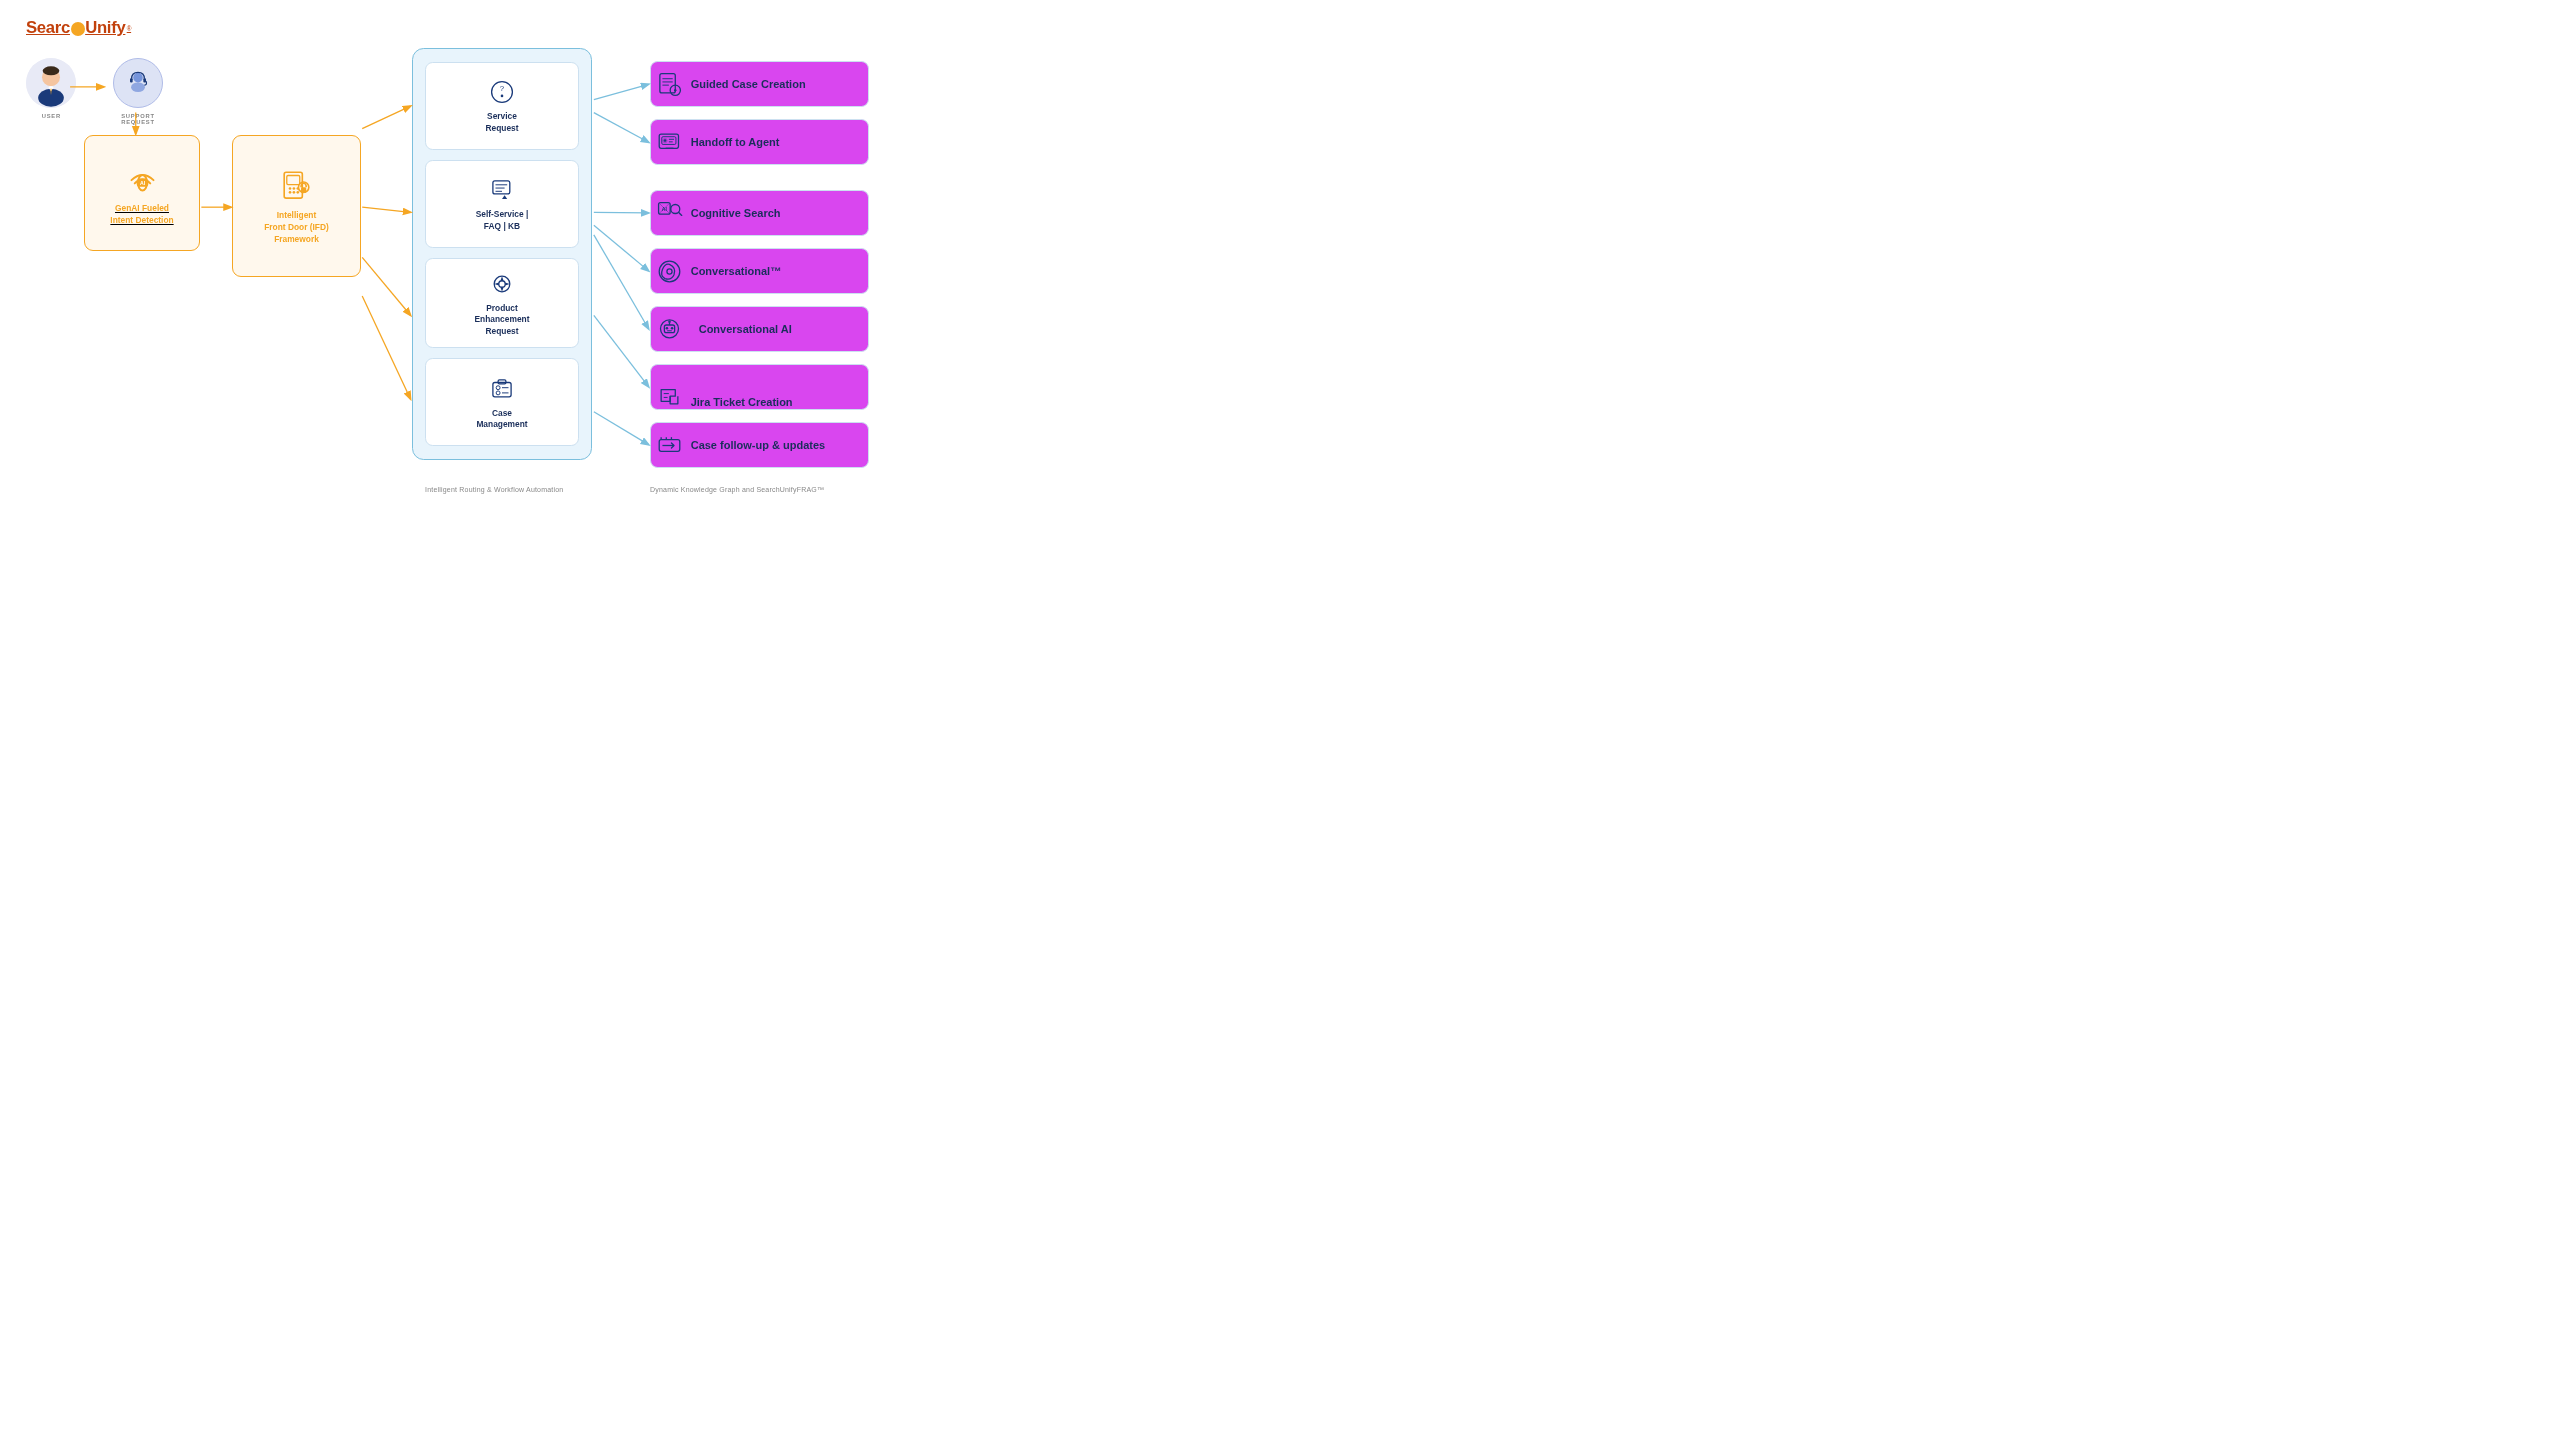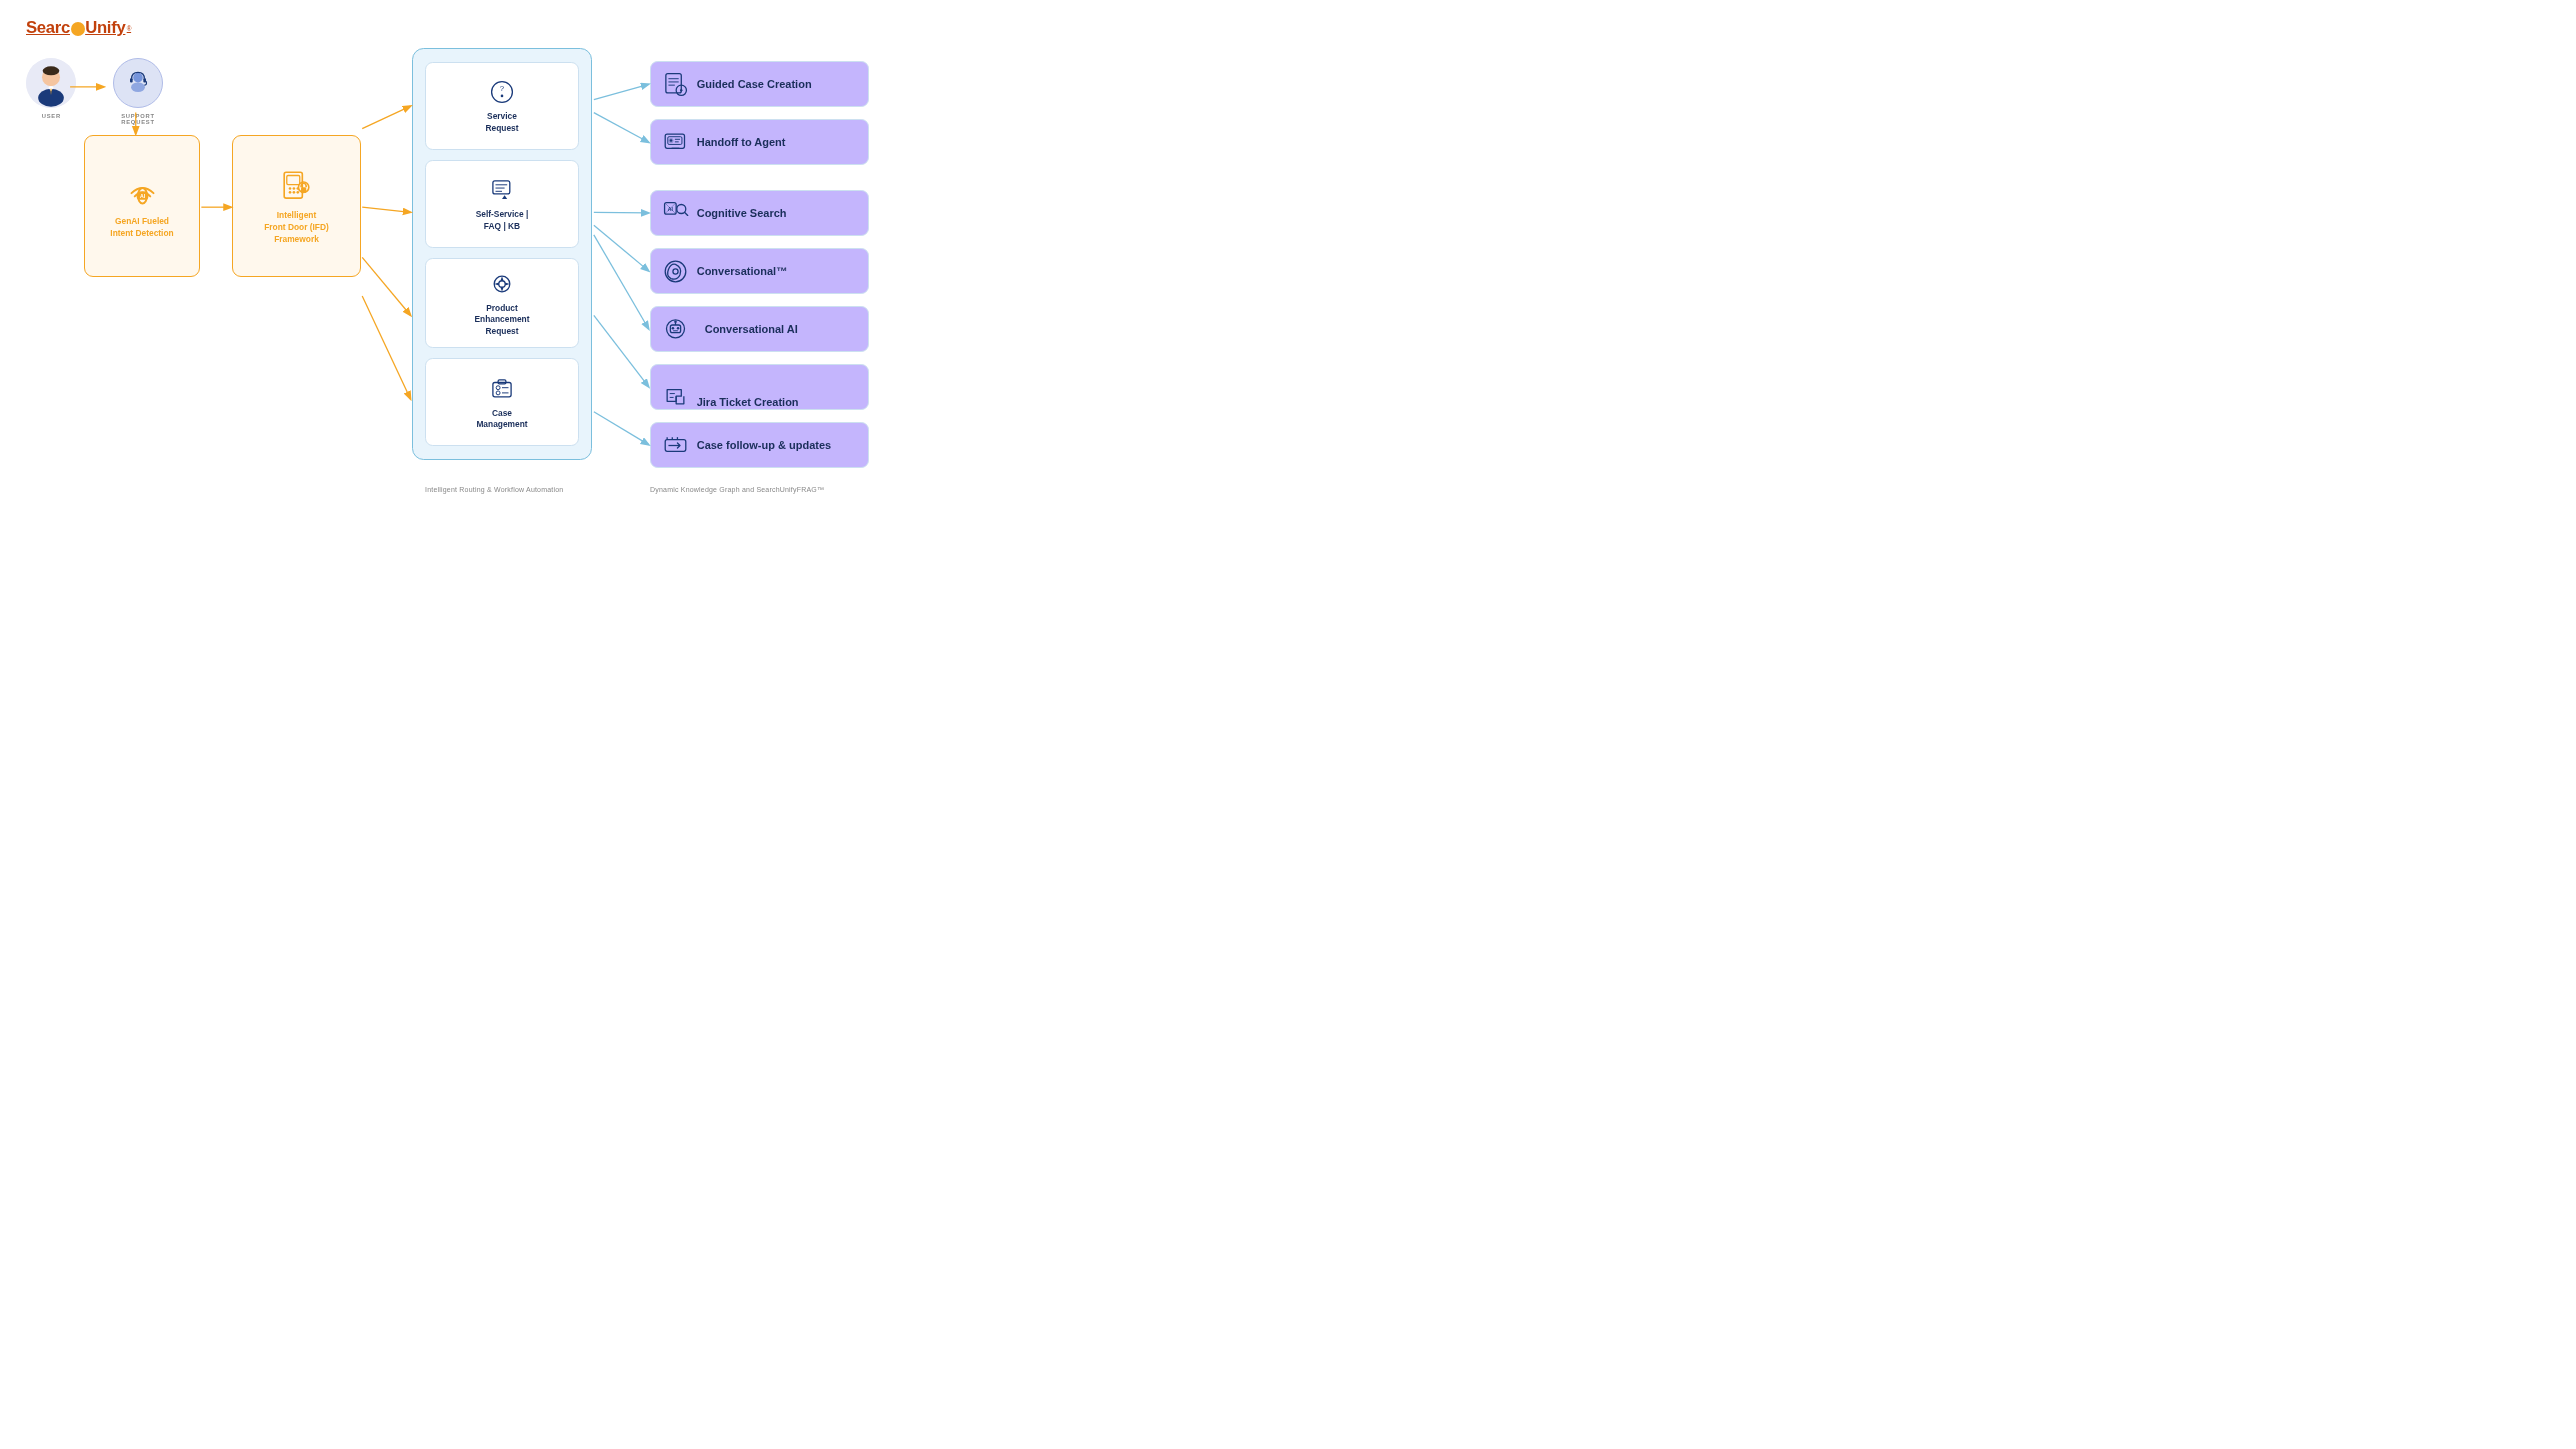--- a/index.html
+++ b/index.html
@@ -156,26 +156,26 @@
       font-weight: 700;
       font-size: 8.4px;
       text-align: center;
       margin-top: 6px;
       line-height: 1.4;
     }
 
     
     .right-box {
       position: absolute;
-      background: #c4b5fd;
+      background: #d946ef;
       border: 1.3px solid #cce0f0;
       border-radius: 7.7px;
       display: flex;
       align-items: center;
-      padding: 0 11px;
+      padding: 0 5px;
       height: 46px;
       width: 219px;
     }
     .right-box .rbox-icon {
       width: 27px;
       height: 27px;
       display: flex;
       align-items: center;
       justify-content: center;
       flex-shrink: 0;
@@ -257,21 +257,21 @@
       <path d="M18 22 Q18 10 30 10 Q42 10 42 22" stroke="#1a3a7a" stroke-width="2.5" fill="none"></path>
       <rect x="15" y="21" width="5" height="8" rx="2" fill="#1a3a7a"></rect>
       <rect x="40" y="21" width="5" height="8" rx="2" fill="#1a3a7a"></rect>
 
       <path d="M42 26 Q46 26 46 30 Q46 34 42 34" stroke="#1a3a7a" stroke-width="2" fill="none"></path>
     </svg>
   </div>
   <div class="support-label">SUPPORT REQUEST</div>
 </div>
 
-<div class="orange-box" style="top:135px; left:84px; width:116px; height:142px;">
+<div class="orange-box" style="top:135px; left:84px; width:116px; height:116px;text-decoration:underline;">
   <svg class="icon-svg-lg" viewBox="0 0 54 54">
 
     <ellipse cx="27" cy="32" rx="7" ry="12" fill="none" stroke="#f5a623" stroke-width="3"></ellipse>
 
     <path d="M10 28 Q27 12 44 28" fill="none" stroke="#f5a623" stroke-width="3" stroke-linecap="round"></path>
     <path d="M15 33 Q27 20 39 33" fill="none" stroke="#f5a623" stroke-width="3" stroke-linecap="round"></path>
 
     <rect x="18" y="26" width="18" height="12" rx="5" fill="#f5a623"></rect>
     <text x="27" y="36" text-anchor="middle" font-size="8" font-weight="bold" fill="#fff">AI</text>
   </svg>

